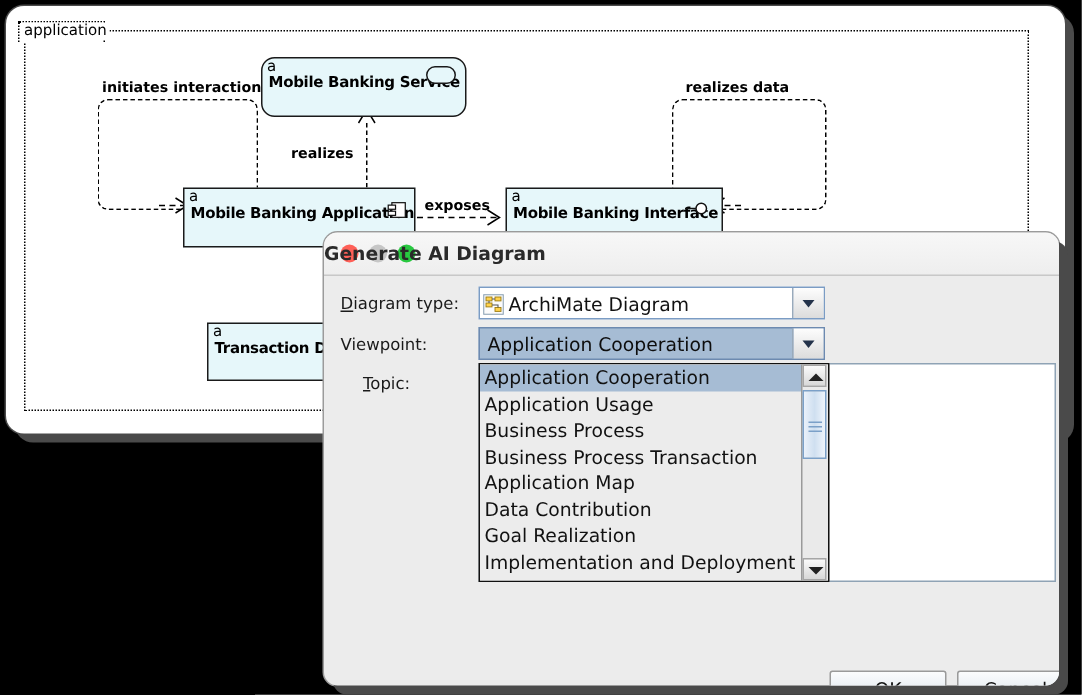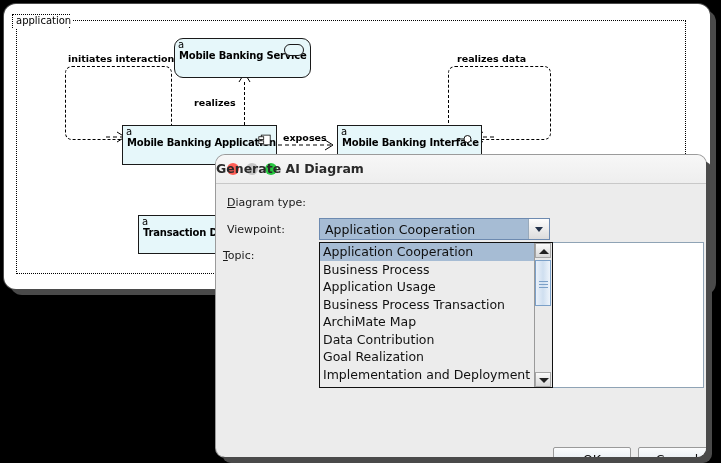--- a/index.html
+++ b/index.html
@@ -179,50 +179,64 @@
     <span class="tl-btn tl-min"></span>
     <span class="tl-btn tl-max"></span>
     <div id="title-text">Generate AI Diagram</div>
   </div>
 
   <div id="dlg-body">
 
     <div class="frm-label" style="left:11px;top:13px;">
       <u>D</u><span>iagram type:</span>
     </div>
+    <div class="combo" style="left:103px;top:8px;width:231px;">
+      <span class="mini-arch">
+        <svg viewBox="0 0 14 14" width="14" height="14">
+          <rect x="0.5" y="0.5" width="13" height="13" fill="#fbfbfb" stroke="#8aa0b4" stroke-width="0.7"></rect>
+          <rect x="2" y="2" width="4" height="2.6" fill="#ffd24d" stroke="#9a7b10" stroke-width="0.6"></rect>
+          <rect x="8" y="2" width="4" height="2.6" fill="#ffd24d" stroke="#9a7b10" stroke-width="0.6"></rect>
+          <rect x="2" y="6" width="4" height="2.6" fill="#ffd24d" stroke="#9a7b10" stroke-width="0.6"></rect>
+          <rect x="8" y="9" width="4" height="2.6" fill="#ffd24d" stroke="#9a7b10" stroke-width="0.6"></rect>
+          <path d="M6,3.3 L8,3.3 M4,4.6 L4,6 M6,7.3 L10,7.3 L10,9" stroke="#555" stroke-width="0.7" fill="none"></path>
+        </svg>
+      </span>
+      <span class="ctext">ArchiMate Diagram</span>
+      <span class="carrow"></span>
+    </div>
 
     <div class="frm-label" style="left:11px;top:40px;">Viewpoint:</div>
     <div class="combo sel" style="left:103px;top:35px;width:231px;">
       <span class="ctext" style="padding-left:5px;">Application Cooperation</span>
       <span class="carrow"></span>
     </div>
 
-    <div class="frm-label" style="left:7px;top:66px;text-align:right;">
+    <div class="frm-label" style="left:26px;top:66px;text-align:right;">
       <u>T</u><span>opic:</span>
     </div>
 
     <div class="btn" style="left:337px;top:264px;width:78px;">
       <span><u>O</u><span>K</span></span>
     </div>
     <div class="btn" style="left:422px;top:264px;width:78px;">
       <span><u>C</u><span>ancel</span></span>
     </div>
 
   </div>
 </div>
 
 <div id="topic-area"></div>
 
 <div id="dropdown">
   <div id="dd-list">
       <div class="dd-item active">Application Cooperation</div>
+      <div class="dd-item">Application Usage</div>
       <div class="dd-item">Business Process</div>
-      <div class="dd-item">Application Usage</div>
       <div class="dd-item">Business Process Transaction</div>
-      <div class="dd-item">ArchiMate Map</div>
+      <div class="dd-item">Application Map</div>
       <div class="dd-item">Data Contribution</div>
       <div class="dd-item">Goal Realization</div>
       <div class="dd-item">Implementation and Deployment</div>
     </div>
   <div id="dd-scroll">
     <div class="sb-btn sb-up"></div>
     <div id="sb-thumb">
       <i style="top:20px;"></i>
         <i style="top:23px;"></i>
         <i style="top:26px;"></i>

